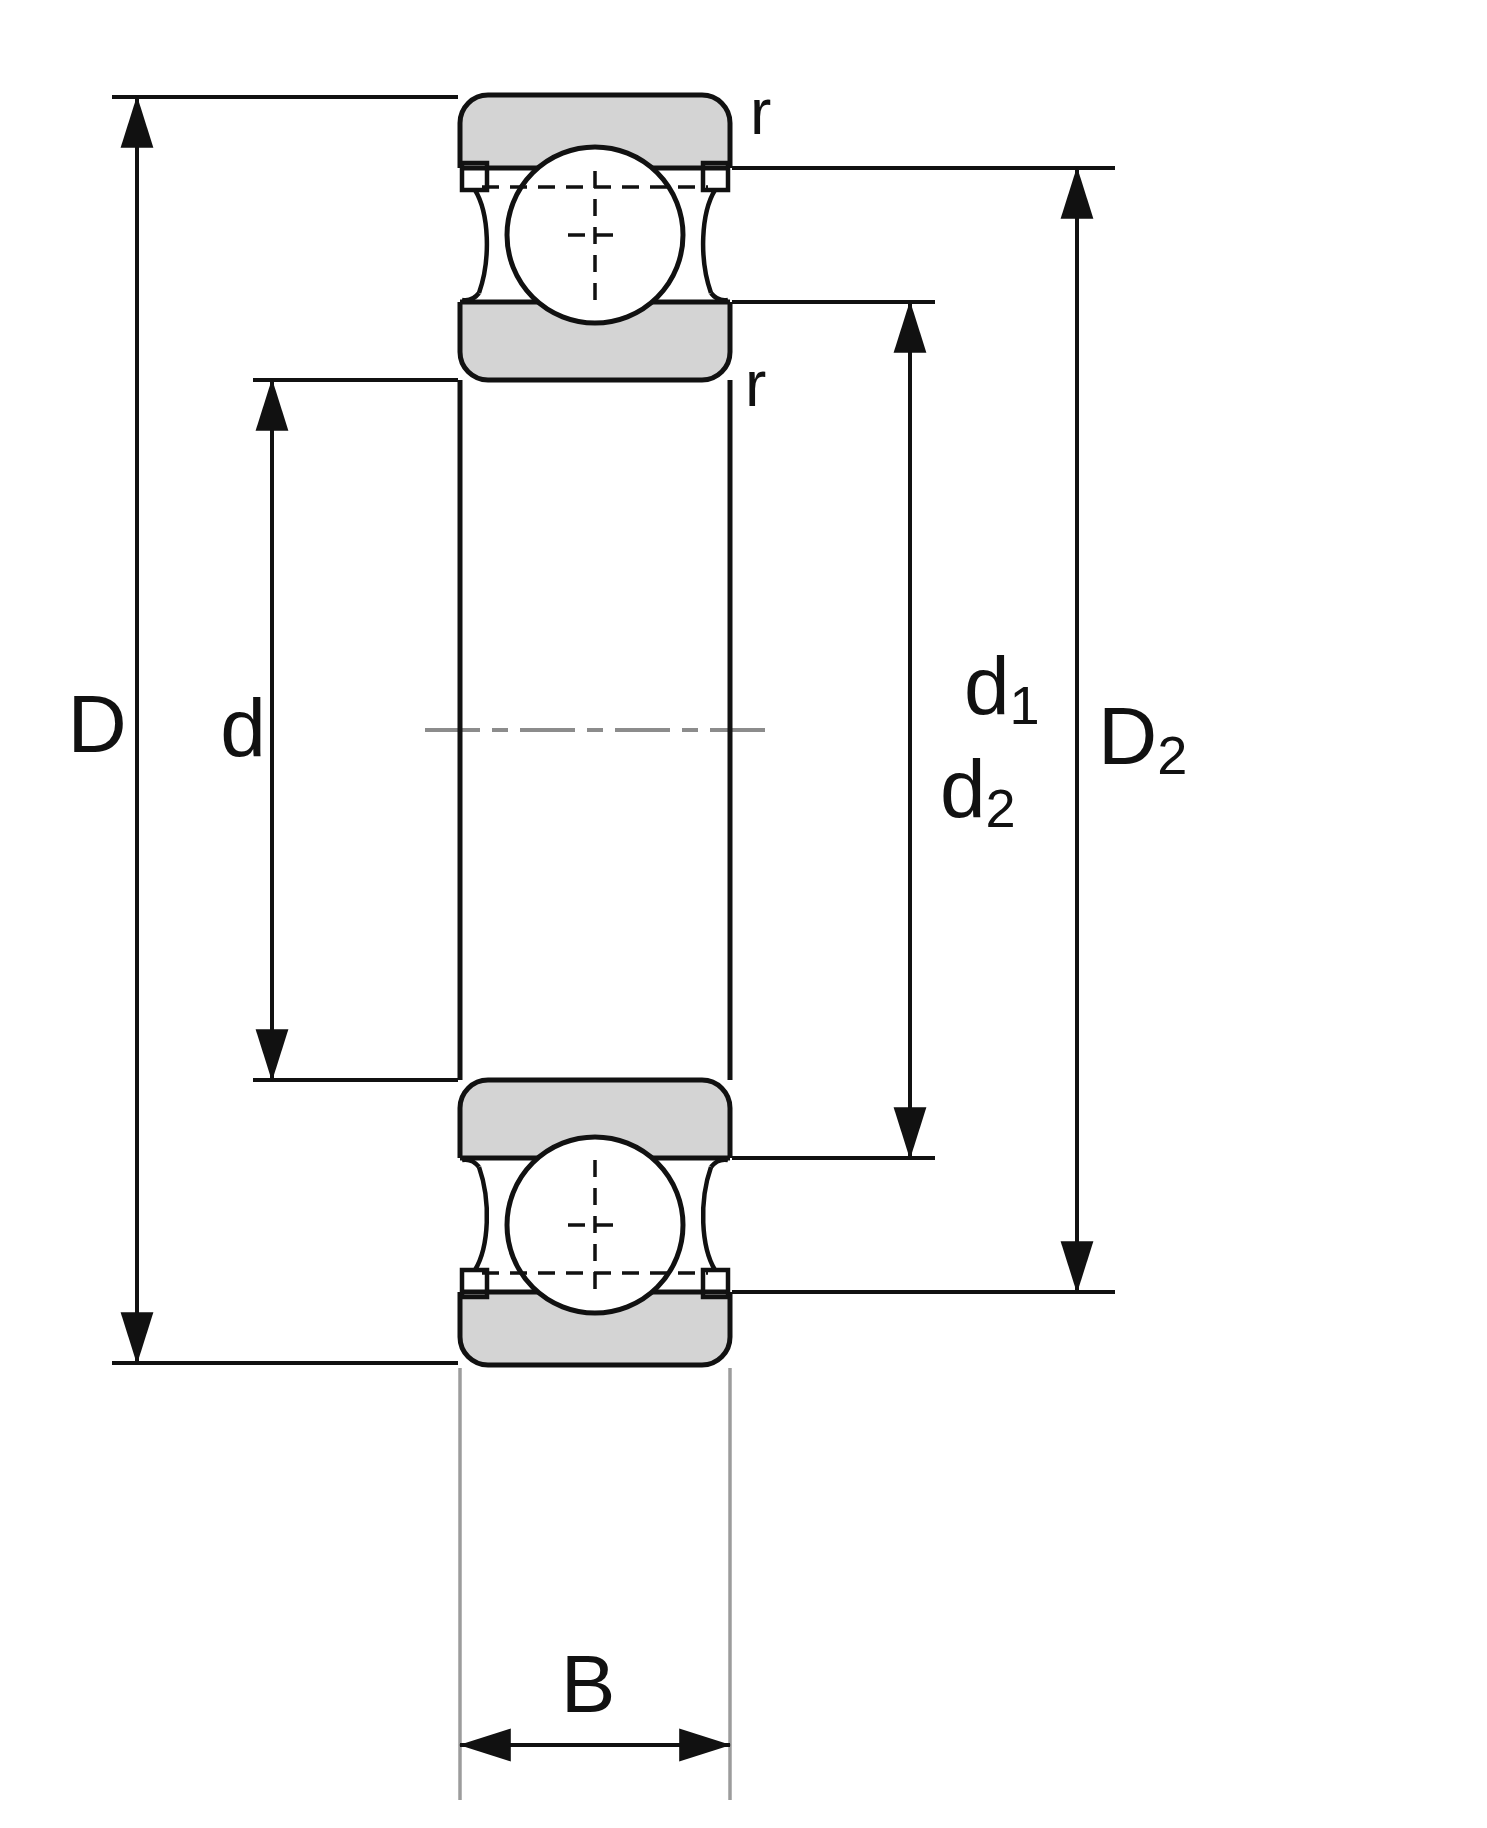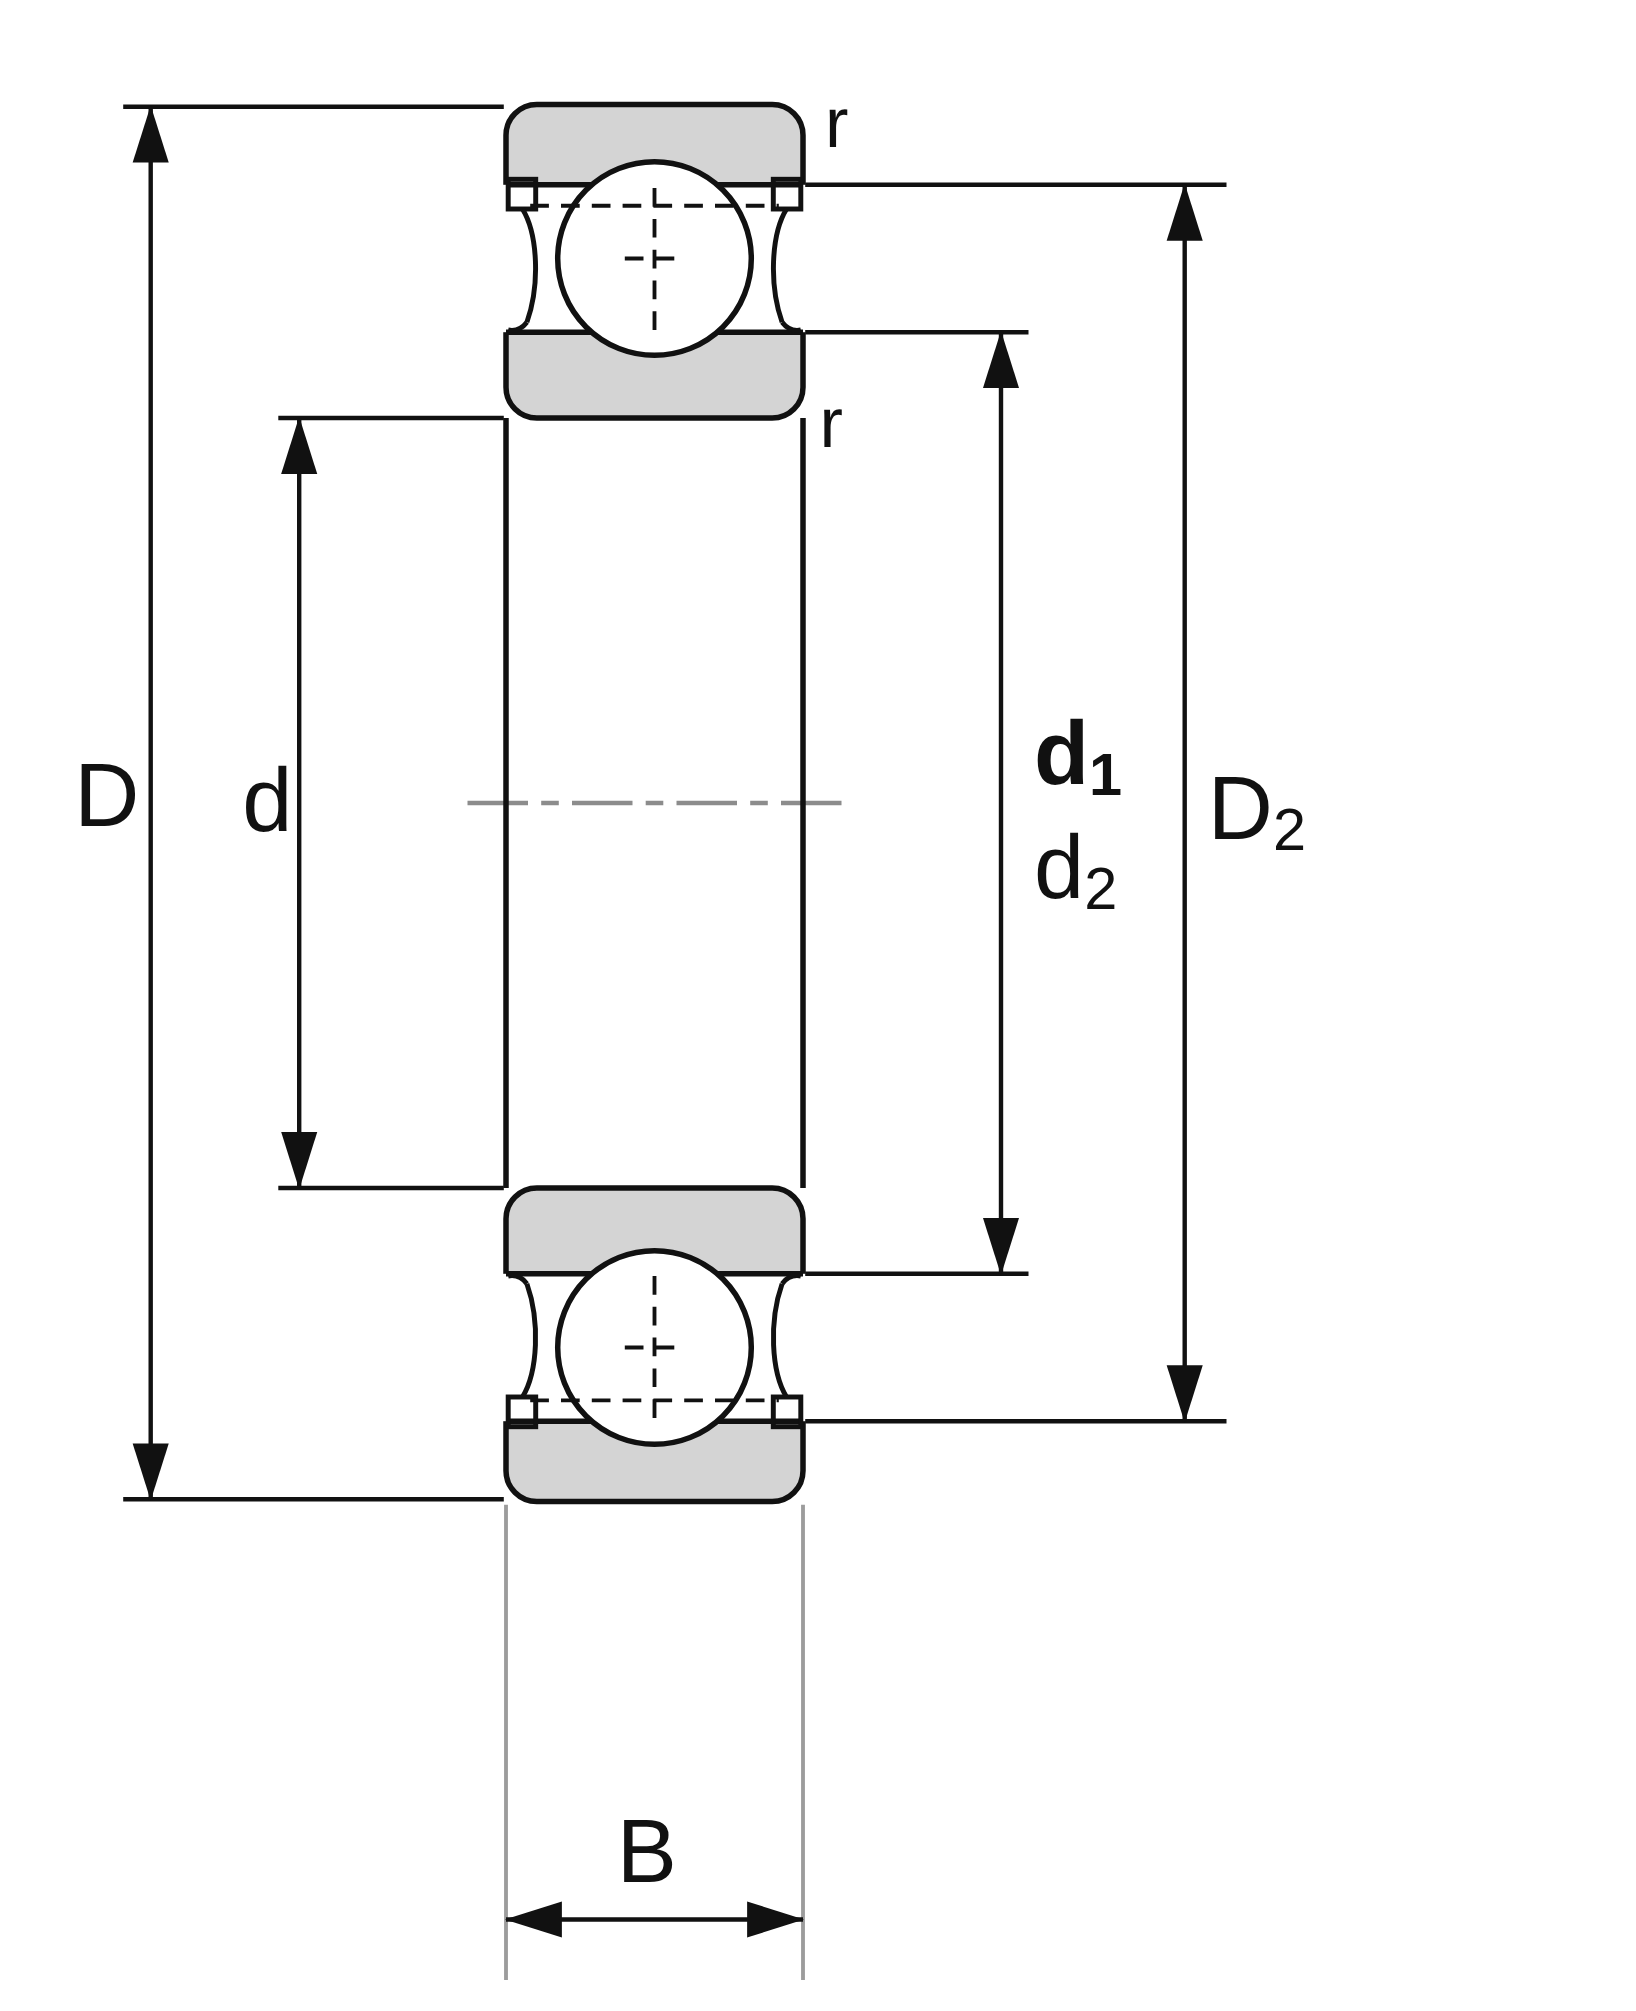--- a/index.html
+++ b/index.html
@@ -99,21 +99,21 @@
   </svg>
 
   <div class="dim-label centered" style="left:97px;  top:683px;">
     <span>D</span>
   </div>
 
   <div class="dim-label centered" style="left:243px; top:687px;">
     <span>d</span>
   </div>
 
-  <div class="dim-label" style="left:940px; top:645px;font-weight:bold;">
+  <div class="dim-label" style="left:964px; top:645px;">
     <span>d</span><sub>1</sub>
   </div>
 
   <div class="dim-label" style="left:940px; top:748px;">
     <span>d</span><sub>2</sub>
   </div>
 
   <div class="dim-label" style="left:1098px; top:695px;">
     <span>D</span><sub>2</sub>
   </div>

